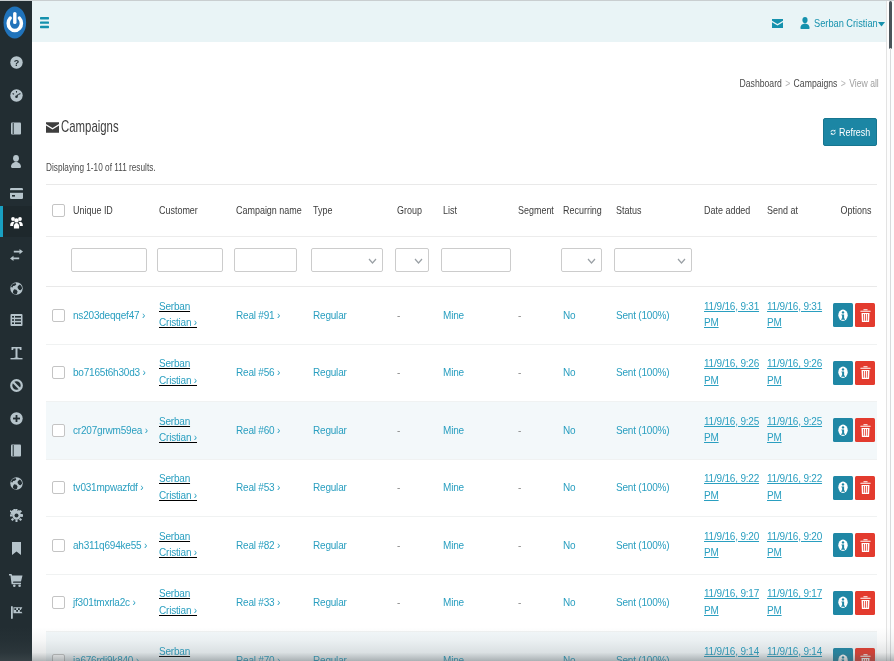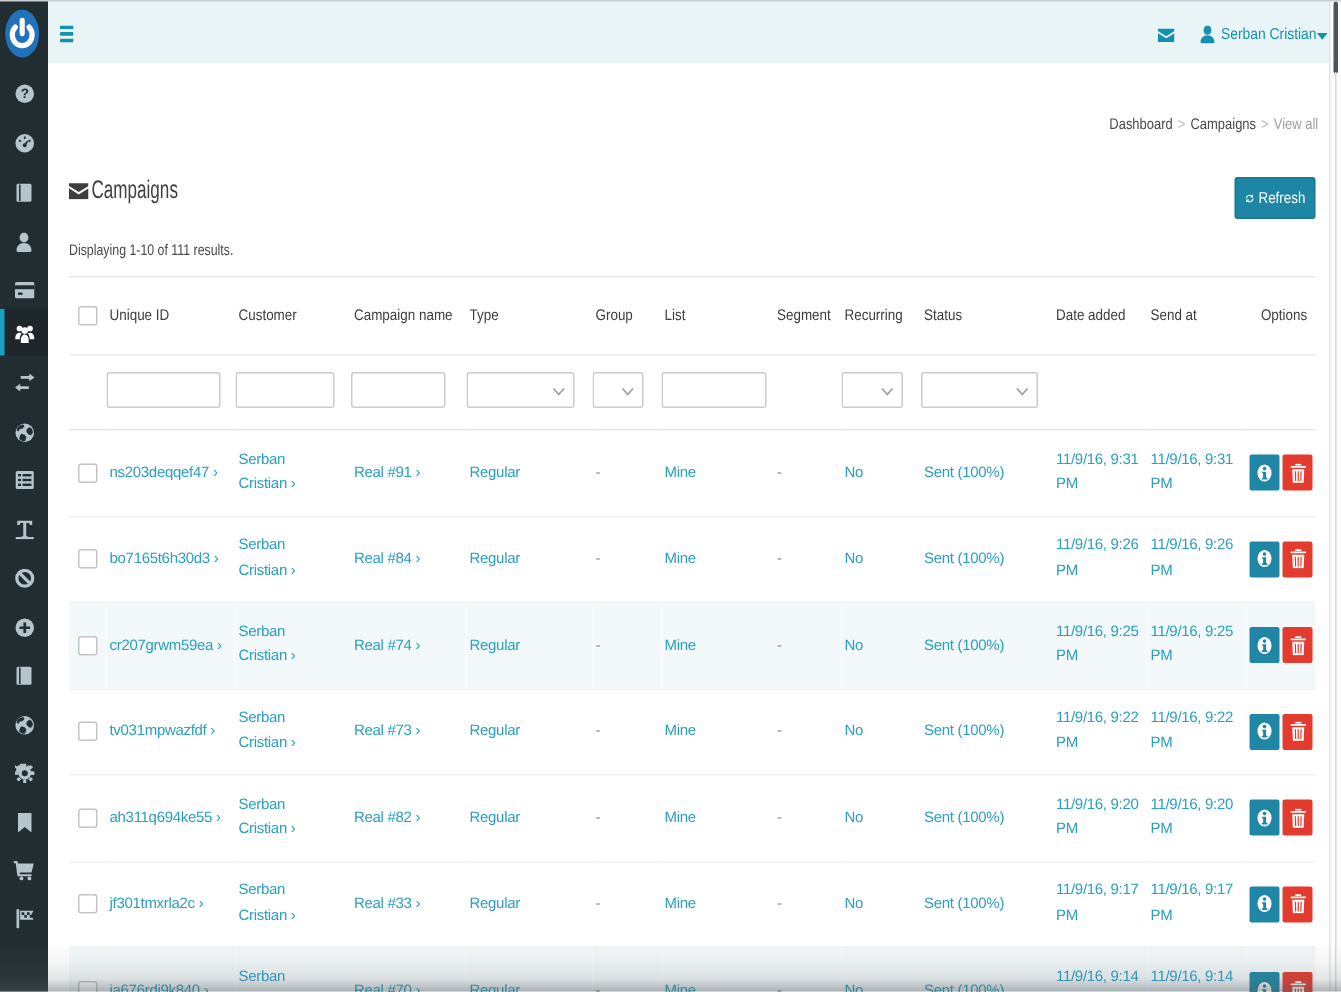--- a/index.html
+++ b/index.html
@@ -33,21 +33,21 @@
 #grid thead tr.hrow th { color:#3d3d3d; border-top:1px solid #e9e9e9; border-bottom:1px solid #ececec; font-size:10.3px; }
 .hx { display:inline-block; transform:scaleX(0.87); transform-origin:0 50%; letter-spacing:0; }
 #grid tr.frow { height:50px; }
 #grid tr.frow td { border-bottom:1px solid #e9e9e9; }
 #grid tbody tr.drow { height:57.5px; }
 #grid tbody tr.drow td { border-bottom:1px solid #f0f2f2; }
 #grid tbody tr.tint { background:#f3f8fa; }
 a.lnk { color:#2a9fc0; text-decoration:none; }
 .teal { color:#2a9fc0;margin-left:36px; }
 .dash { color:#8a8a8a; }
-.twoline { white-space:normal; line-height:16.5px; }
+.twoline { white-space:normal; line-height:16.5px;text-decoration:underline; }
 .cbx { width:13px; height:13px; border:1px solid #c4c4c4; border-radius:2px; background:#fff; margin-left:4px; }
 .fin { position:relative; top:-2px; margin-left:-2px; width:100%; height:24px; border:1px solid #ccc; border-radius:2px; background:#fff; }
 .fsel { position:relative; top:-2px; margin-left:-2px; width:100%; height:24px; border:1px solid #ccc; border-radius:2px; background:#fff; position:relative; }
 .fsel svg { position:absolute; right:5px; top:9px; }
 .optbtn { display:inline-flex; width:20px; height:24px; border-radius:1.5px; align-items:center; justify-content:center; vertical-align:middle; }
 .btn-info { background:#1f87a5; }
 .btn-del { background:#e33b2e; margin-left:2px; }
 .optcell { text-align:right !important; padding-right:4px !important; }
 
 #fade { position:absolute; left:0; top:627px; width:894px; height:34px; background:linear-gradient(to bottom, rgba(90,100,104,0) 0%, rgba(90,100,104,0.06) 40%, rgba(90,100,104,0.16) 75%, rgba(80,90,94,0.45) 100%); pointer-events:none; }
@@ -377,21 +377,21 @@
               </g>
             </svg>
           </span></td>
       </tr>
 <tr class="drow">
         <td>
           <div class="cbx"></div>
         </td>
         <td><a class="lnk">bo7165t6h30d3 ›</a></td>
         <td class="twoline"><a class="lnk">Serban<br>Cristian ›</a></td>
-        <td><a class="lnk">Real #84 ›</a></td>
+        <td><a class="lnk">Real #56 ›</a></td>
         <td><a class="lnk">Regular</a></td>
         <td><span class="dash">-</span></td>
         <td><a class="lnk">Mine</a></td>
         <td><span class="dash">-</span></td>
         <td><a class="lnk">No</a></td>
         <td><a class="lnk">Sent (100%)</a></td>
         <td class="twoline teal">11/9/16, 9:26<br>PM</td>
         <td class="twoline teal">11/9/16, 9:26<br>PM</td>
         <td class="optcell"><span class="optbtn btn-info">
             <svg width="10" height="13" viewBox="0 0 10 13">
@@ -410,21 +410,21 @@
               </g>
             </svg>
           </span></td>
       </tr>
 <tr class="drow tint">
         <td>
           <div class="cbx"></div>
         </td>
         <td><a class="lnk">cr207grwm59ea ›</a></td>
         <td class="twoline"><a class="lnk">Serban<br>Cristian ›</a></td>
-        <td><a class="lnk">Real #74 ›</a></td>
+        <td><a class="lnk">Real #60 ›</a></td>
         <td><a class="lnk">Regular</a></td>
         <td><span class="dash">-</span></td>
         <td><a class="lnk">Mine</a></td>
         <td><span class="dash">-</span></td>
         <td><a class="lnk">No</a></td>
         <td><a class="lnk">Sent (100%)</a></td>
         <td class="twoline teal">11/9/16, 9:25<br>PM</td>
         <td class="twoline teal">11/9/16, 9:25<br>PM</td>
         <td class="optcell"><span class="optbtn btn-info">
             <svg width="10" height="13" viewBox="0 0 10 13">
@@ -443,21 +443,21 @@
               </g>
             </svg>
           </span></td>
       </tr>
 <tr class="drow">
         <td>
           <div class="cbx"></div>
         </td>
         <td><a class="lnk">tv031mpwazfdf ›</a></td>
         <td class="twoline"><a class="lnk">Serban<br>Cristian ›</a></td>
-        <td><a class="lnk">Real #73 ›</a></td>
+        <td><a class="lnk">Real #53 ›</a></td>
         <td><a class="lnk">Regular</a></td>
         <td><span class="dash">-</span></td>
         <td><a class="lnk">Mine</a></td>
         <td><span class="dash">-</span></td>
         <td><a class="lnk">No</a></td>
         <td><a class="lnk">Sent (100%)</a></td>
         <td class="twoline teal">11/9/16, 9:22<br>PM</td>
         <td class="twoline teal">11/9/16, 9:22<br>PM</td>
         <td class="optcell"><span class="optbtn btn-info">
             <svg width="10" height="13" viewBox="0 0 10 13">

